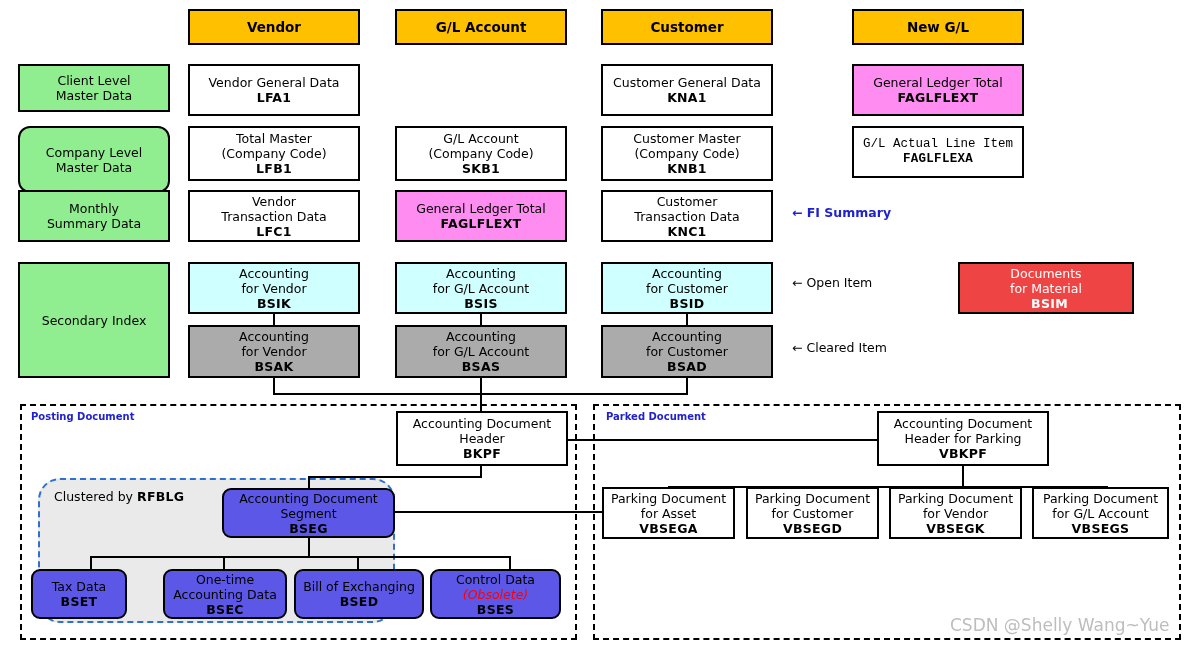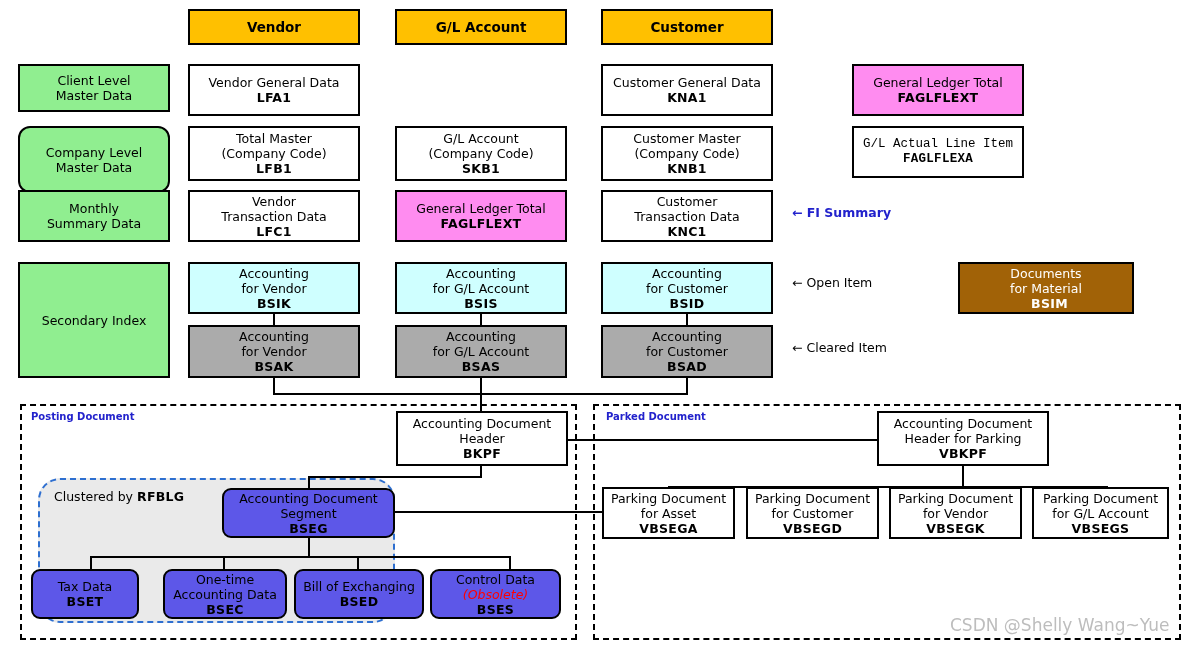--- a/index.html
+++ b/index.html
@@ -38,21 +38,21 @@
   .hdr {
     background: #FFC000;
     border: 2px solid #000000;
     font-weight: bold;
     font-size: 13.5px;
   }
   .green  { background: #90EE90; }
   .pink   { background: #FF8CF0; }
   .cyan   { background: #CFFFFF; }
   .gray   { background: #ABABAB; }
-  .bluebx { background: #a16207; color:#ffffff; }
+  .bluebx { background: #ef4444; color:#ffffff; }
   .bluebx .tbl { color:#ffffff;margin-left:7px; }
 
   .purple {
     background: #5D57E8;
     border: 2px solid #000000;
     border-radius: 9px;
     color: #000000;
   }
   .obsolete {
     display:block;
@@ -129,20 +129,23 @@
 <div id="canvas">
 
   <div class="box hdr" style="left:188px;top:9px;width:172px;height:36px;">
     <span class="t">Vendor</span>
   </div>
   <div class="box hdr" style="left:395px;top:9px;width:172px;height:36px;">
     <span class="t">G/L Account</span>
   </div>
   <div class="box hdr" style="left:601px;top:9px;width:172px;height:36px;">
     <span class="t">Customer</span>
+  </div>
+  <div class="box hdr" style="left:852px;top:9px;width:172px;height:36px;">
+    <span class="t">New G/L</span>
   </div>
 
   <div class="box green" style="left:18px;top:64px;width:152px;height:48px;">
     <span class="t">Client Level</span>
     <span class="t">Master Data</span>
   </div>
   <div class="box green" style="left:18px;top:126px;width:152px;height:67px;border-radius:12px;">
     <span class="t">Company Level</span>
     <span class="t">Master Data</span>
   </div>
@@ -276,21 +279,21 @@
     <span class="tbl">BSEG</span>
   </div>
 
   <div class="ln lnv" style="left:308px;top:537px;height:20px;"></div>
   <div class="ln lnh" style="left:90px;top:556px;width:420px;"></div>
   <div class="ln lnv" style="left:90px;top:556px;height:14px;"></div>
   <div class="ln lnv" style="left:223px;top:556px;height:14px;"></div>
   <div class="ln lnv" style="left:357px;top:556px;height:14px;"></div>
   <div class="ln lnv" style="left:509px;top:556px;height:14px;"></div>
 
-  <div class="box purple" style="left:31px;top:569px;width:108px;height:50px;">
+  <div class="box purple" style="left:31px;top:569px;width:96px;height:50px;">
     <span class="t">Tax Data</span>
     <span class="tbl">BSET</span>
   </div>
   <div class="box purple" style="left:163px;top:569px;width:124px;height:50px;">
     <span class="t">One-time</span>
     <span class="t">Accounting Data</span>
     <span class="tbl">BSEC</span>
   </div>
   <div class="box purple" style="left:294px;top:569px;width:130px;height:50px;">
     <span class="t">Bill of Exchanging</span>

